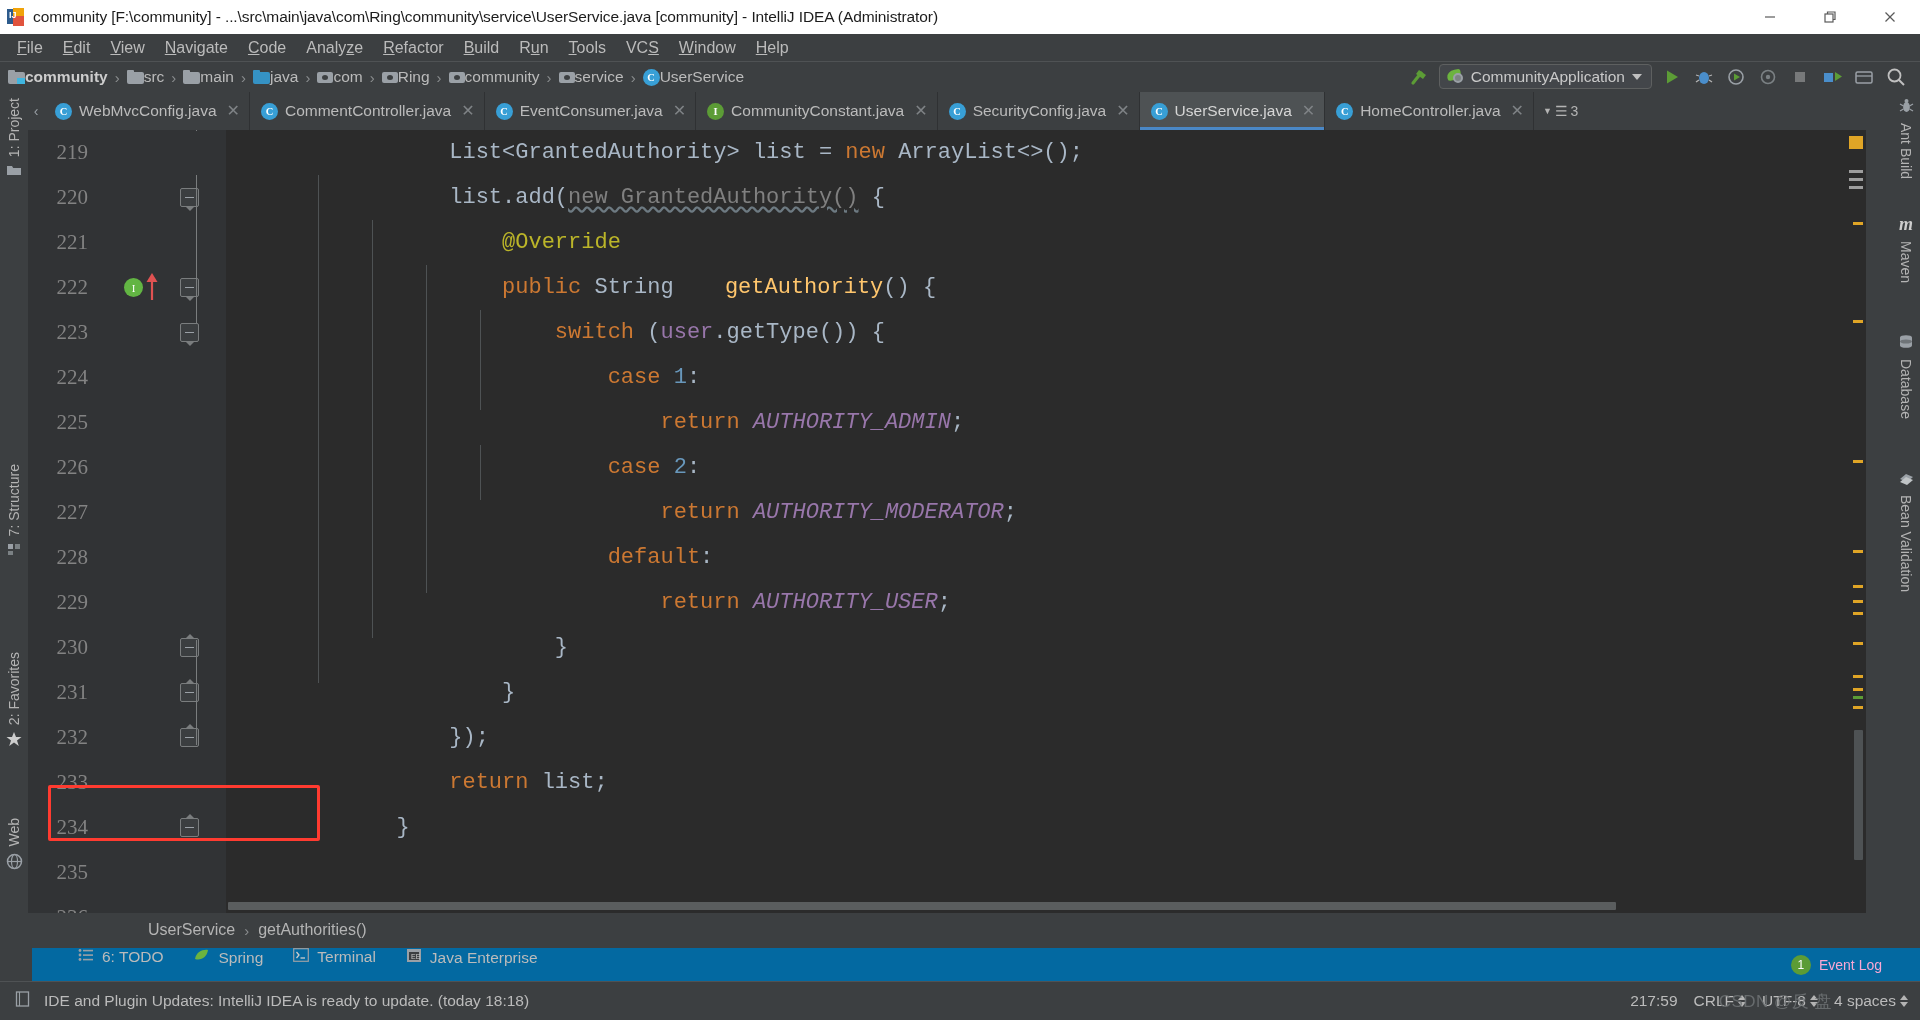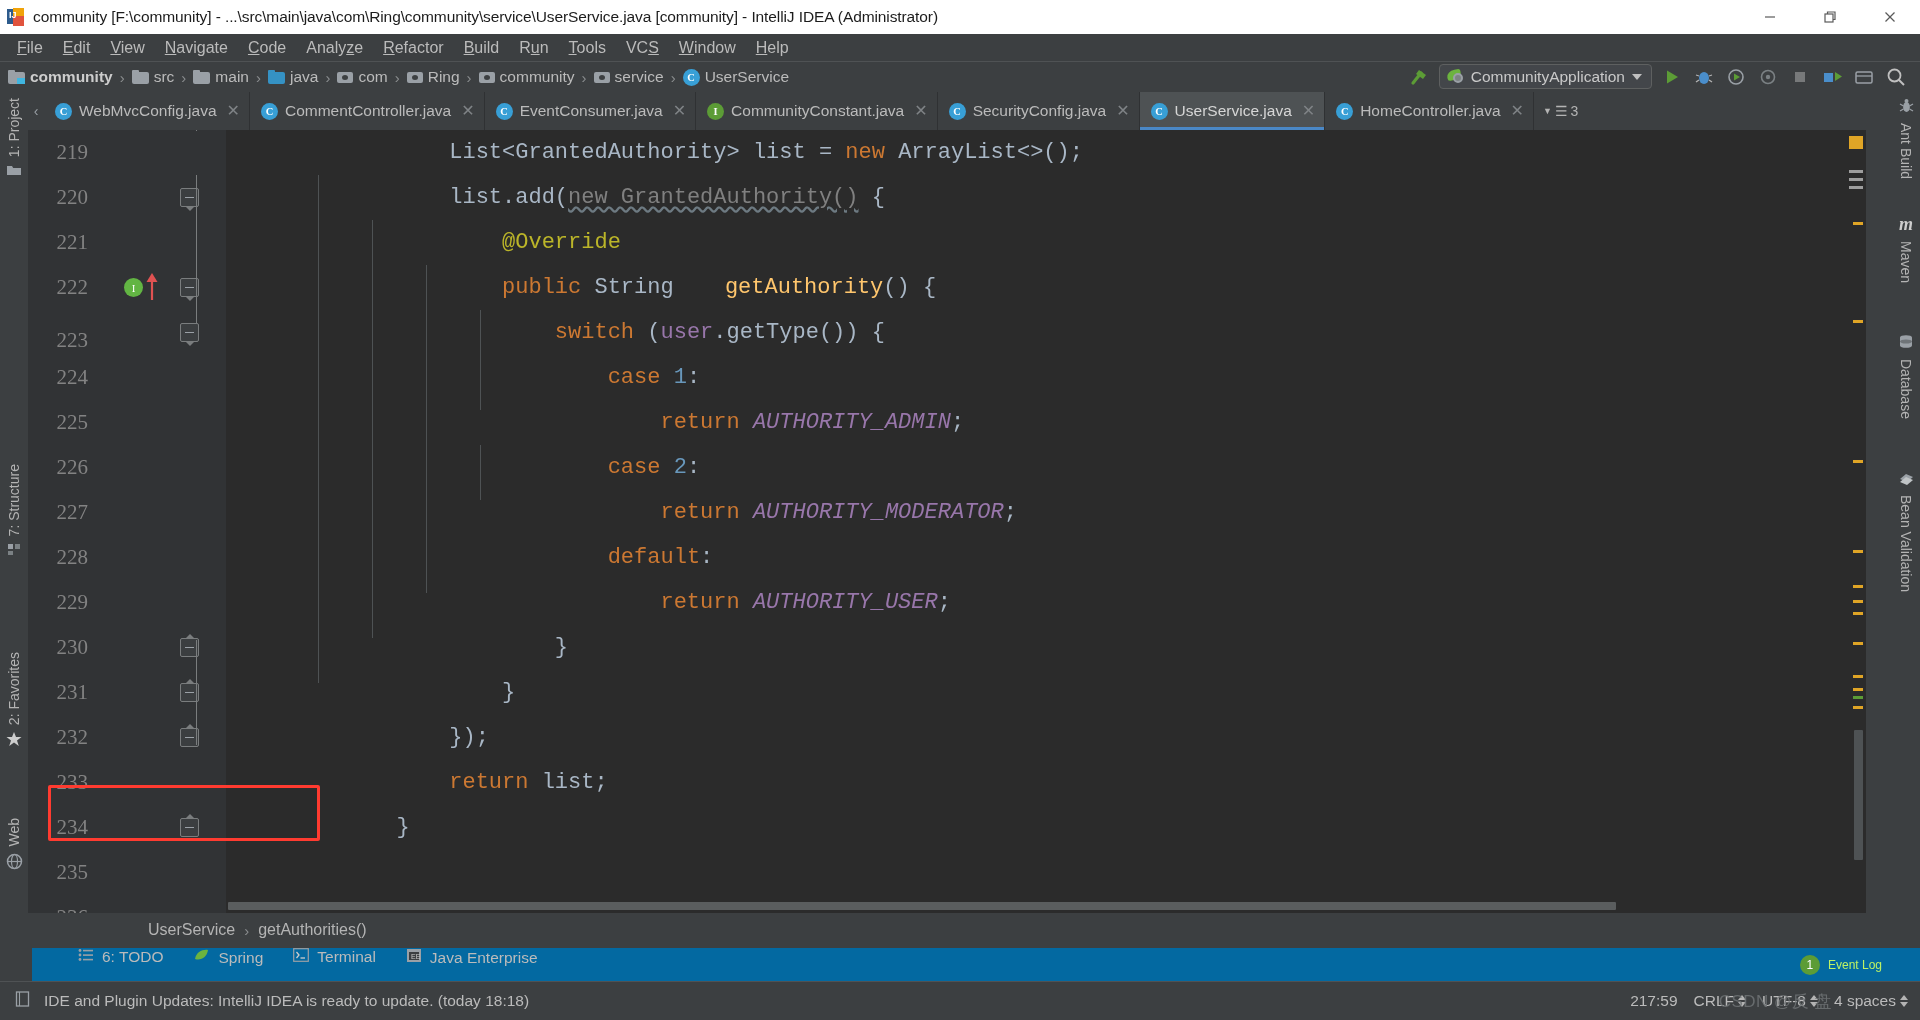--- a/index.html
+++ b/index.html
@@ -51,21 +51,21 @@
   .menu-item u { text-decoration: underline; }
 
   
   .navbar {
     position: absolute; left: 0; top: 61px; width: 1920px; height: 31px;
     background: #3c3f41;
     border-top: 1px solid #4f5254;
     display: flex; align-items: center; padding-left: 8px;
   }
   .crumb { display: flex; align-items: center; }
-  .crumb .lbl { font-size: 15.5px; color: #bbbbbb; margin-left: 5px; white-space: nowrap; }
+  .crumb .lbl { font-size: 15.5px; color: #bbbbbb; white-space: nowrap; }
   .crumb.bold .lbl { font-weight: bold; color: #cdcdcd; }
   .crumb-sep { color: #8a8d8f; font-size: 15px; margin: 0 7px; }
   .folder-ico { width: 17px; height: 14px; position: relative; flex:none; }
   .folder-ico i { position:absolute; left:0; top:2px; width:17px; height:12px; background:#9aa0a6; border-radius:1px 2px 2px 2px; }
   .folder-ico i:before { content:""; position:absolute; left:0; top:-2px; width:7px; height:3px; background:#9aa0a6; border-radius:1px 1px 0 0;}
   .folder-ico.blue i, .folder-ico.blue i:before { background:#3592c4; }
   .folder-ico.proj i:after { content:""; position:absolute; left:9px; top:6px; width:8px; height:6px; background:#40b6e0; }
   .pkg-ico { width: 16px; height: 14px; position: relative; flex:none; }
   .pkg-ico i { position:absolute; left:0; top:2px; width:16px; height:11px; background:#9aa0a6; border-radius:2px; }
   .pkg-ico i:after { content:""; position:absolute; left:5px; top:3px; width:6px; height:5px; background:#3c3f41; border-radius:50%; }
@@ -223,21 +223,21 @@
   .updn .d { border-top:5px solid #b4b4b4; }
 
   .eventlog {
     position:absolute; right:38px; top:948px; height:33px;
     display:flex; align-items:center; gap:8px;
   }
   .badge-green {
     width:20px;height:20px;border-radius:50%;background:#5c9c36;color:#fff;
     font-size:12px; display:flex;align-items:center;justify-content:center;
   }
-  .eventlog .el-lbl { font-size:12px; color:#bef264;text-align:center; }
+  .eventlog .el-lbl { font-size:14px; color:#f9a8d4;text-align:center; }
 
   .watermark {
     position:absolute; right:88px; top:990px; font-size:17px; color:#6f7375;
     letter-spacing:0.5px; opacity:0.85;
   }
 </style>
 </head>
 <body>
 
 <div id="app">
@@ -471,21 +471,21 @@
         </div>
         <div class="gutter-line" style="top: 45px;">
           <span class="ln">220</span>
         </div>
         <div class="gutter-line" style="top: 90px;">
           <span class="ln">221</span>
         </div>
         <div class="gutter-line" style="top: 135px;">
           <span class="ln">222</span>
         </div>
-        <div class="gutter-line" style="top: 188px;">
+        <div class="gutter-line" style="top: 180px;">
           <span class="ln">223</span>
         </div>
         <div class="gutter-line" style="top: 225px;">
           <span class="ln">224</span>
         </div>
         <div class="gutter-line" style="top: 270px; text-align: center;">
           <span class="ln">225</span>
         </div>
         <div class="gutter-line" style="top: 315px;">
           <span class="ln">226</span>

